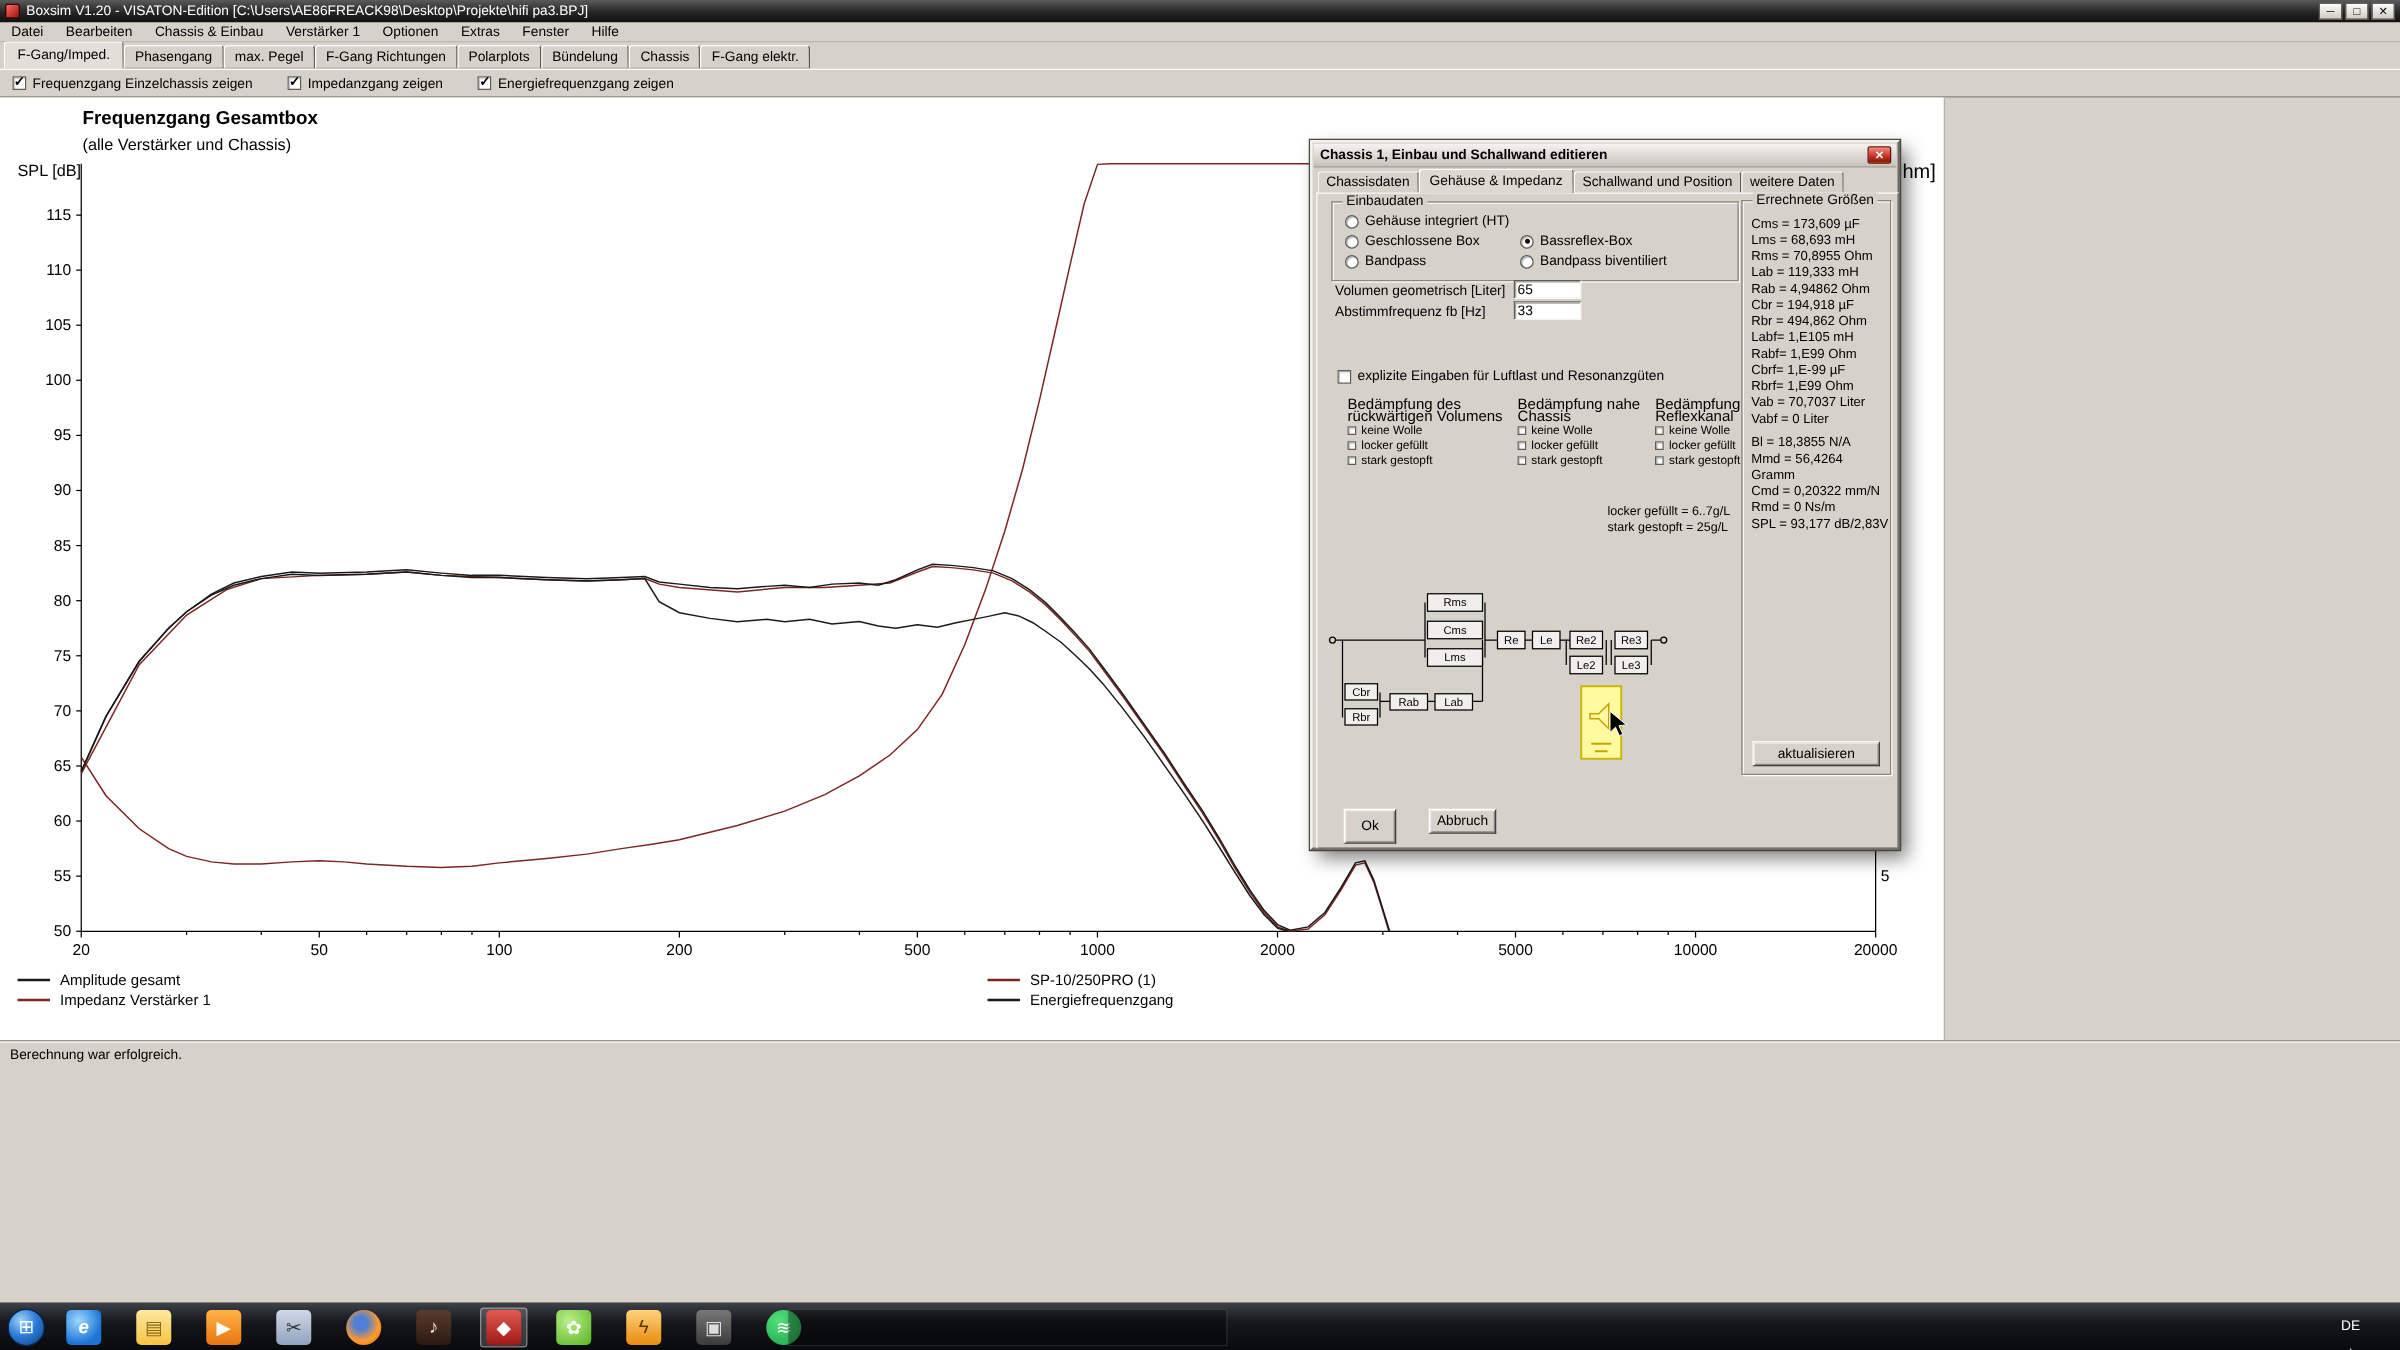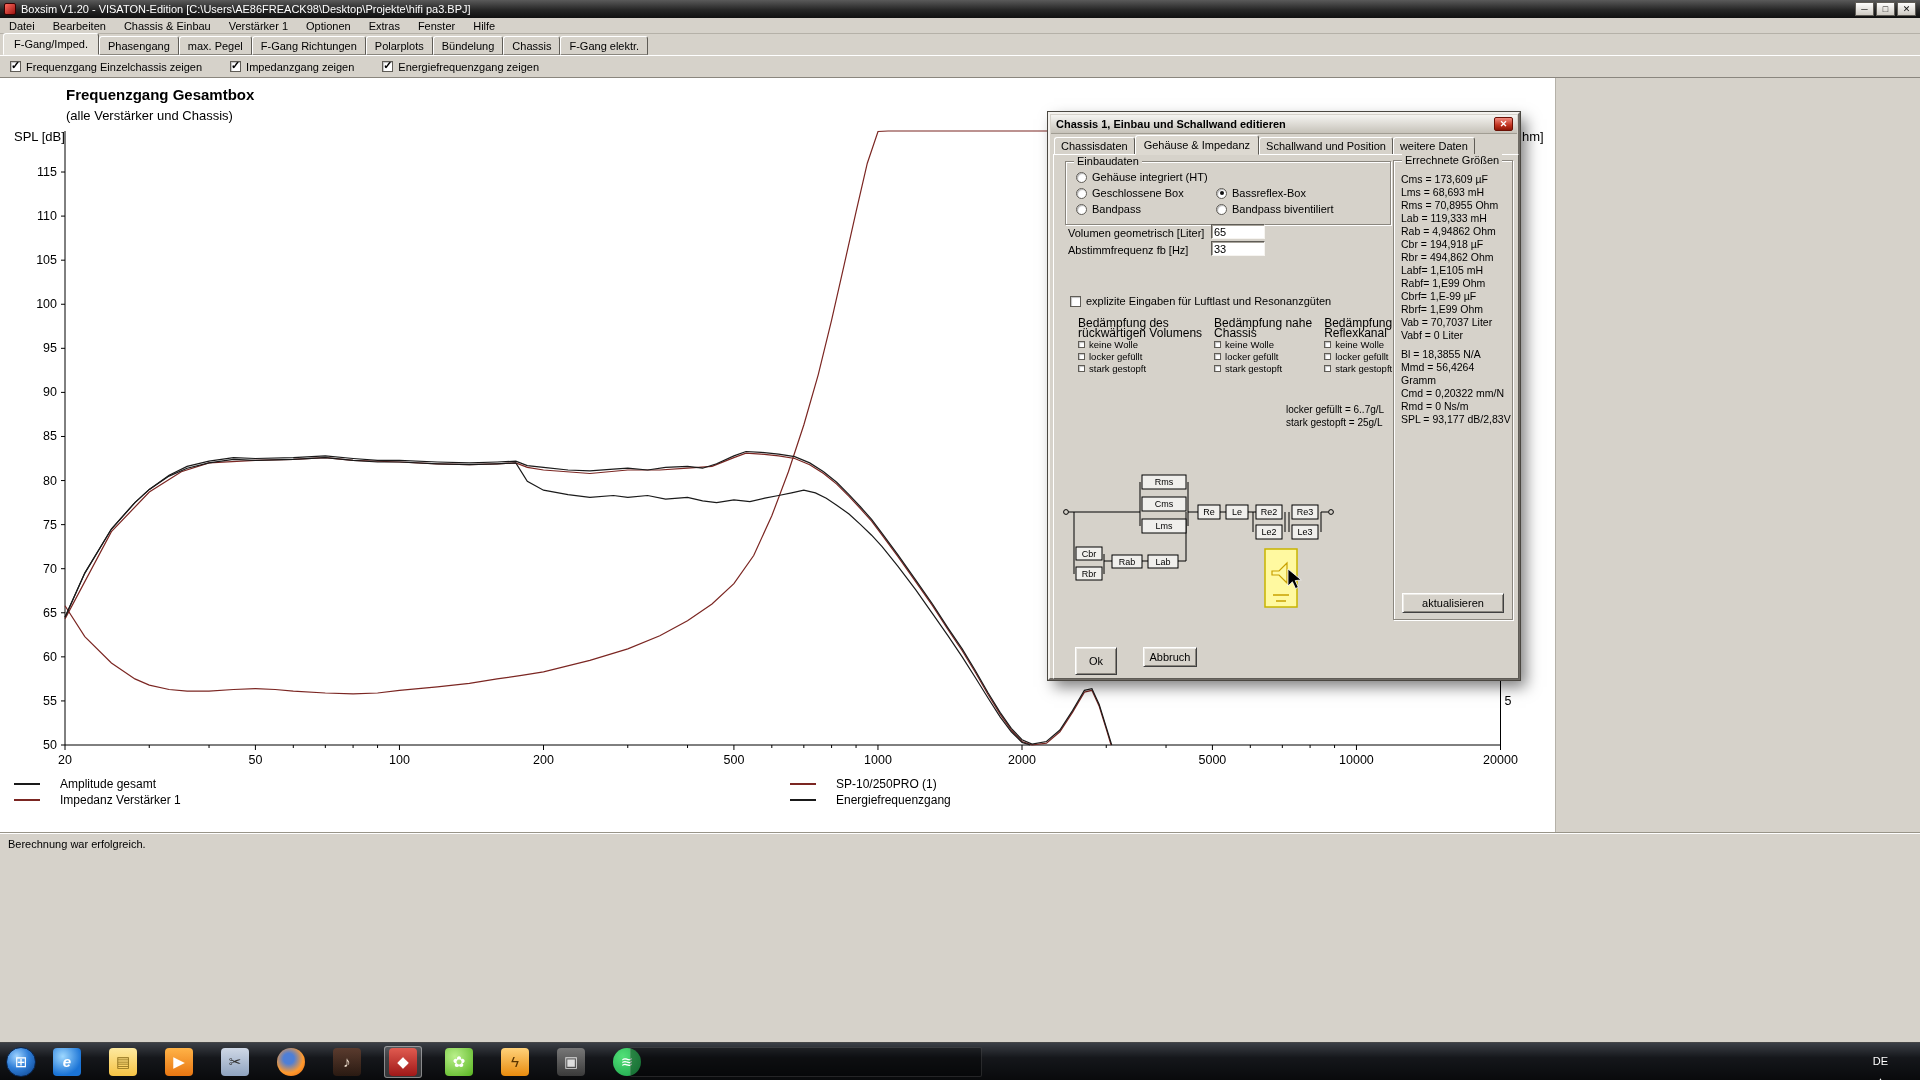--- a/index.html
+++ b/index.html
@@ -36,26 +36,26 @@
     box-shadow: inset 1px 1px 1px rgba(0,0,0,.25); position:relative; flex:none; }
   [data-checked="true"] > .cbx::after { content:"✓"; position:absolute; left:0px; top:-3px;
     font-size:11px; font-weight:bold; color:#000; }
 
   
   .chart-panel { position:absolute; left:0; top:78px; width:1556px; height:754px;
     background:#fff; border-right:1px solid #b5b1a8; }
   .chart-title { position:absolute; left:66px; top:8px; font-size:15px; font-weight:bold; }
   .chart-subtitle { position:absolute; left:66px; top:30px; font-size:13px; }
   .spl-label { position:absolute; left:14px; top:51px; font-size:13px; }
-  .ohm-partial { position:absolute; left:1522px; top:51px; font-size:13px; }
+  .ohm-partial { position:absolute; left:1522px; top:51px; font-size:16px; }
   #chart-svg { position:absolute; left:0; top:0; width:1556px; height:754px; pointer-events:none; }
   .tick { font-size:12.5px; font-family:"Liberation Sans",sans-serif; }
   .legend-col { position:absolute; top:698px; }
   .legend-col.c1 { left:14px; } .legend-col.c2 { left:790px; }
-  .legend-row { display:flex; align-items:center; gap:20px; height:16px; font-size:12px; }
+  .legend-row { display:flex; align-items:center; gap:8px; height:16px; font-size:12px; }
   .swatch { width:26px; height:2px; flex:none; }
   .swatch[data-color="#1a1a1a"] { background:#1a1a1a; }
   .swatch[data-color="#7b2622"] { background:#7b2622; }
 
   .statusbar { position:absolute; left:0; top:832px; width:1920px; height:23px;
     background:#d6d2ca; border-top:1px solid #989488; box-shadow:inset 0 1px 0 #fff;
     padding:5px 8px; font-size:11px; }
 
   
   .dialog { position:absolute; left:1048px; top:112px; width:472px; height:568px;

